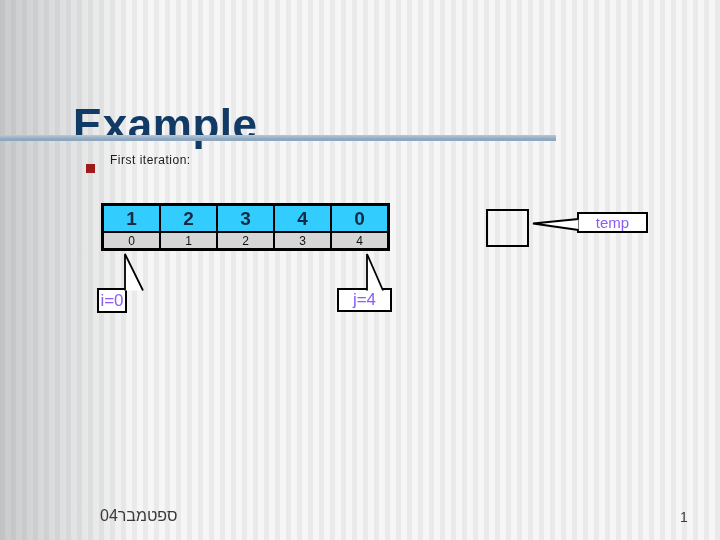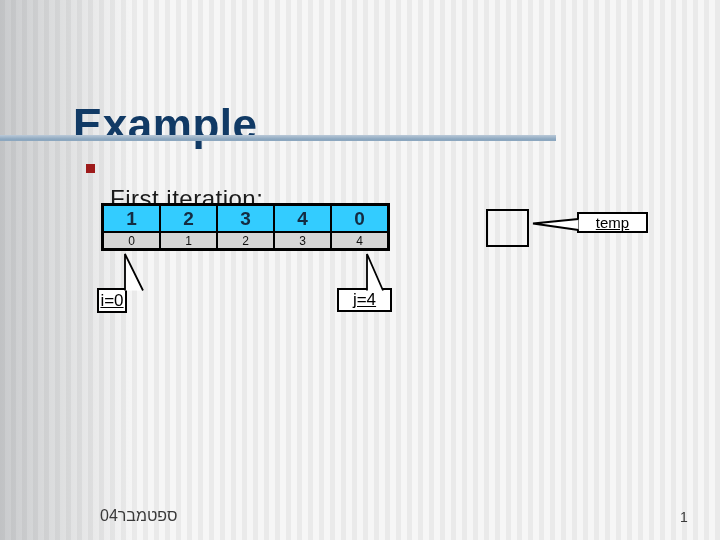--- a/index.html
+++ b/index.html
@@ -31,21 +31,21 @@
   .title-rule {
     position: absolute; left: 0; top: 135px; width: 556px; height: 6px;
     background: linear-gradient(180deg, #bac9d8 0%, var(--divider-bar, #8ca7bf) 70%);
   }
   .bullet {
     position: absolute; left: 86px; top: 164px; width: 9px; height: 9px;
     background: var(--bullet, #9e1b1b);
   }
   .bullet-text {
     position: absolute; left: 110px; top: 153px;
-    font-size: 24px; color: #1b1b1b; letter-spacing: 0.5px; margin-top: 32px;
+    font-size: 12px; color: #1b1b1b; letter-spacing: 0.5px;
   }
   .array-table {
     position: absolute; left: 101px; top: 203px;
     display: grid;
     grid-template-columns: repeat(5, 55px);
     grid-template-rows: 25px 15px;
     gap: 2px;
     border: 3px solid #000;
     background: #000;
   }
@@ -57,22 +57,21 @@
     font-size: 19px; font-weight: bold; color: #142c42;
   }
   .cell.bottom {
     background: var(--array-bottom-cell, #d6d6d6);
     font-size: 12px; color: #111;
   }
   .box {
     position: absolute; border: 2px solid #000; box-sizing: border-box;
     background: #fff;
     display: flex; align-items: center; justify-content: center;
-    color: #000000;
-    text-decoration: underline;
+    color: #8b5cf6;
   }
   .square { left: 486px; top: 209px; width: 43px; height: 38px; background: transparent; }
   .temp-label { left: 577px; top: 212px; width: 71px; height: 21px; font-size: 15px; }
   .i-callout  { left: 97px;  top: 288px; width: 30px; height: 25px; font-size: 17px; }
   .j-callout  { left: 337px; top: 288px; width: 55px; height: 24px; font-size: 17px; }
   .overlay {
     position: absolute; left: 0; top: 0; width: 720px; height: 540px;
     pointer-events: none;
   }
   .overlay path { fill: #fff; stroke: #000; stroke-width: 1.8; }

